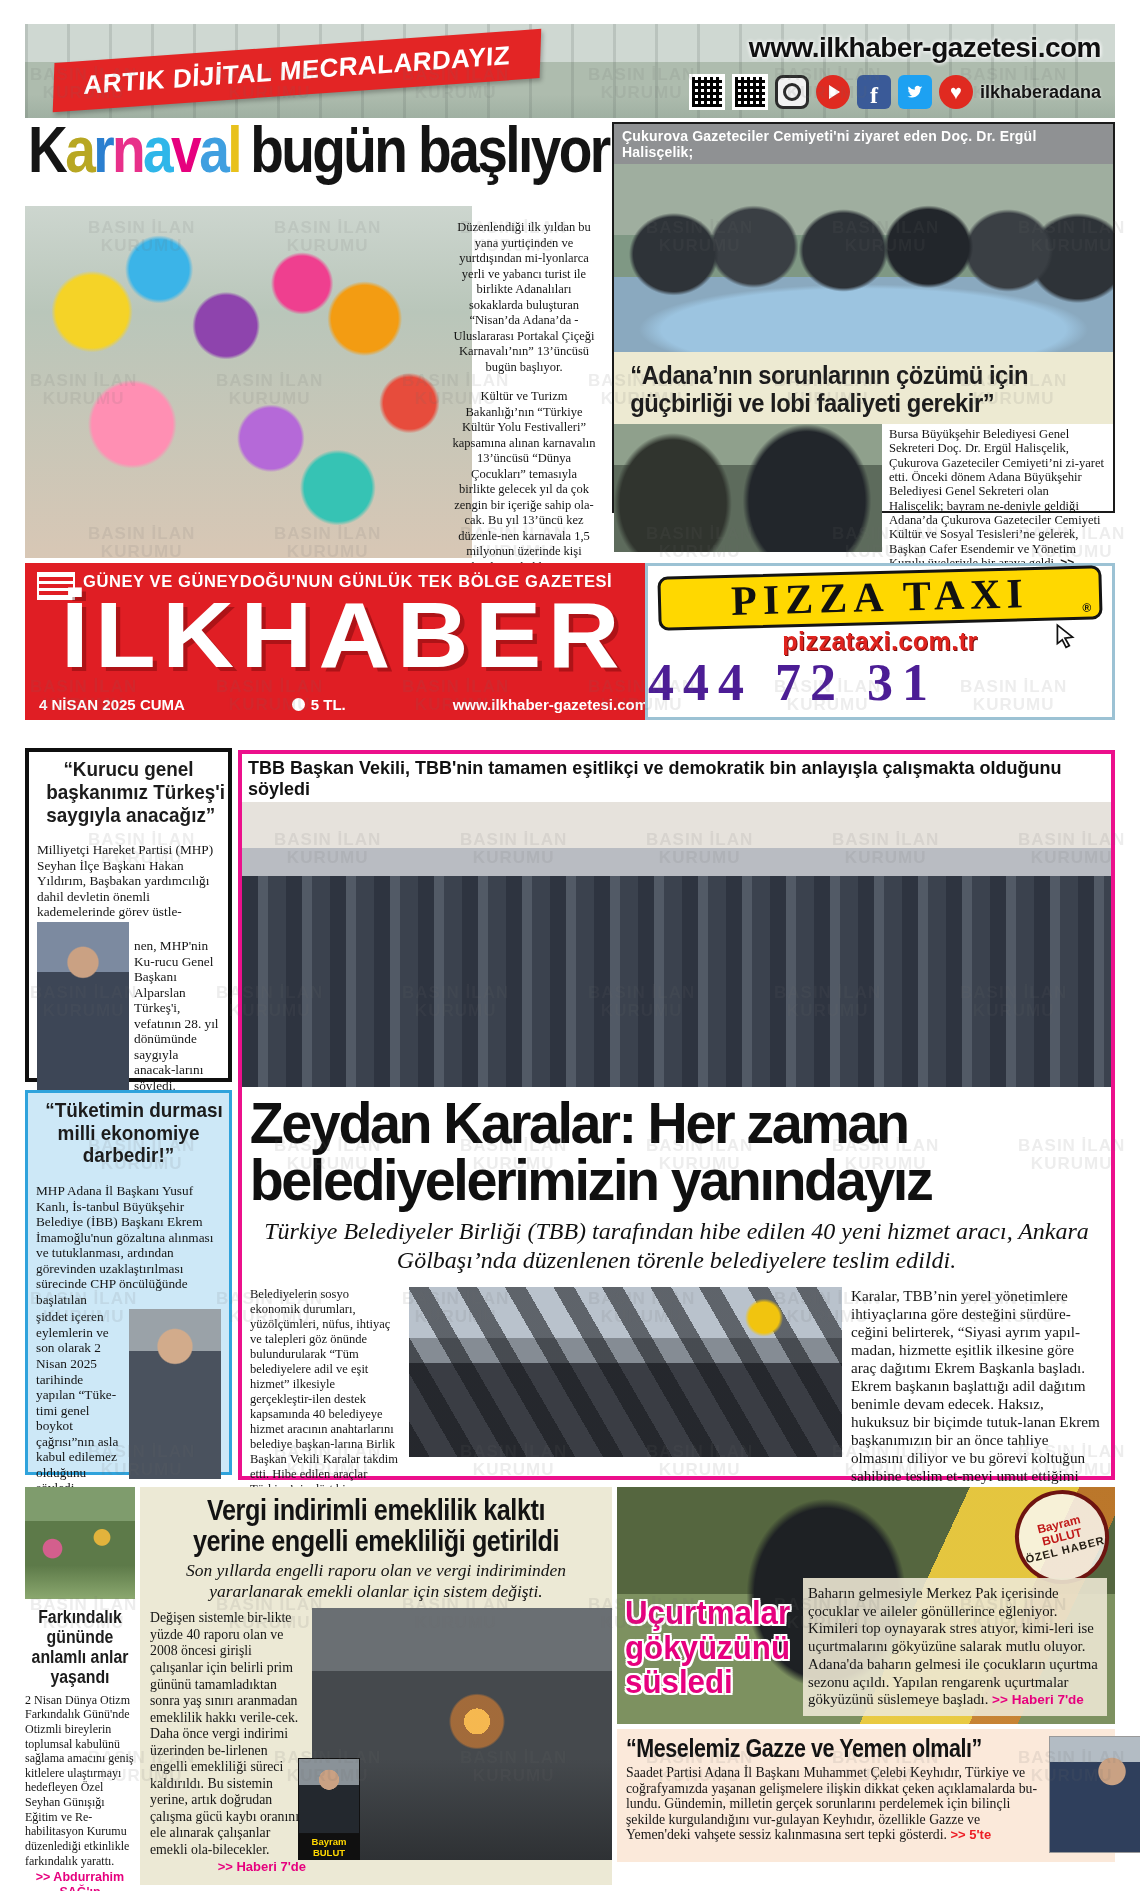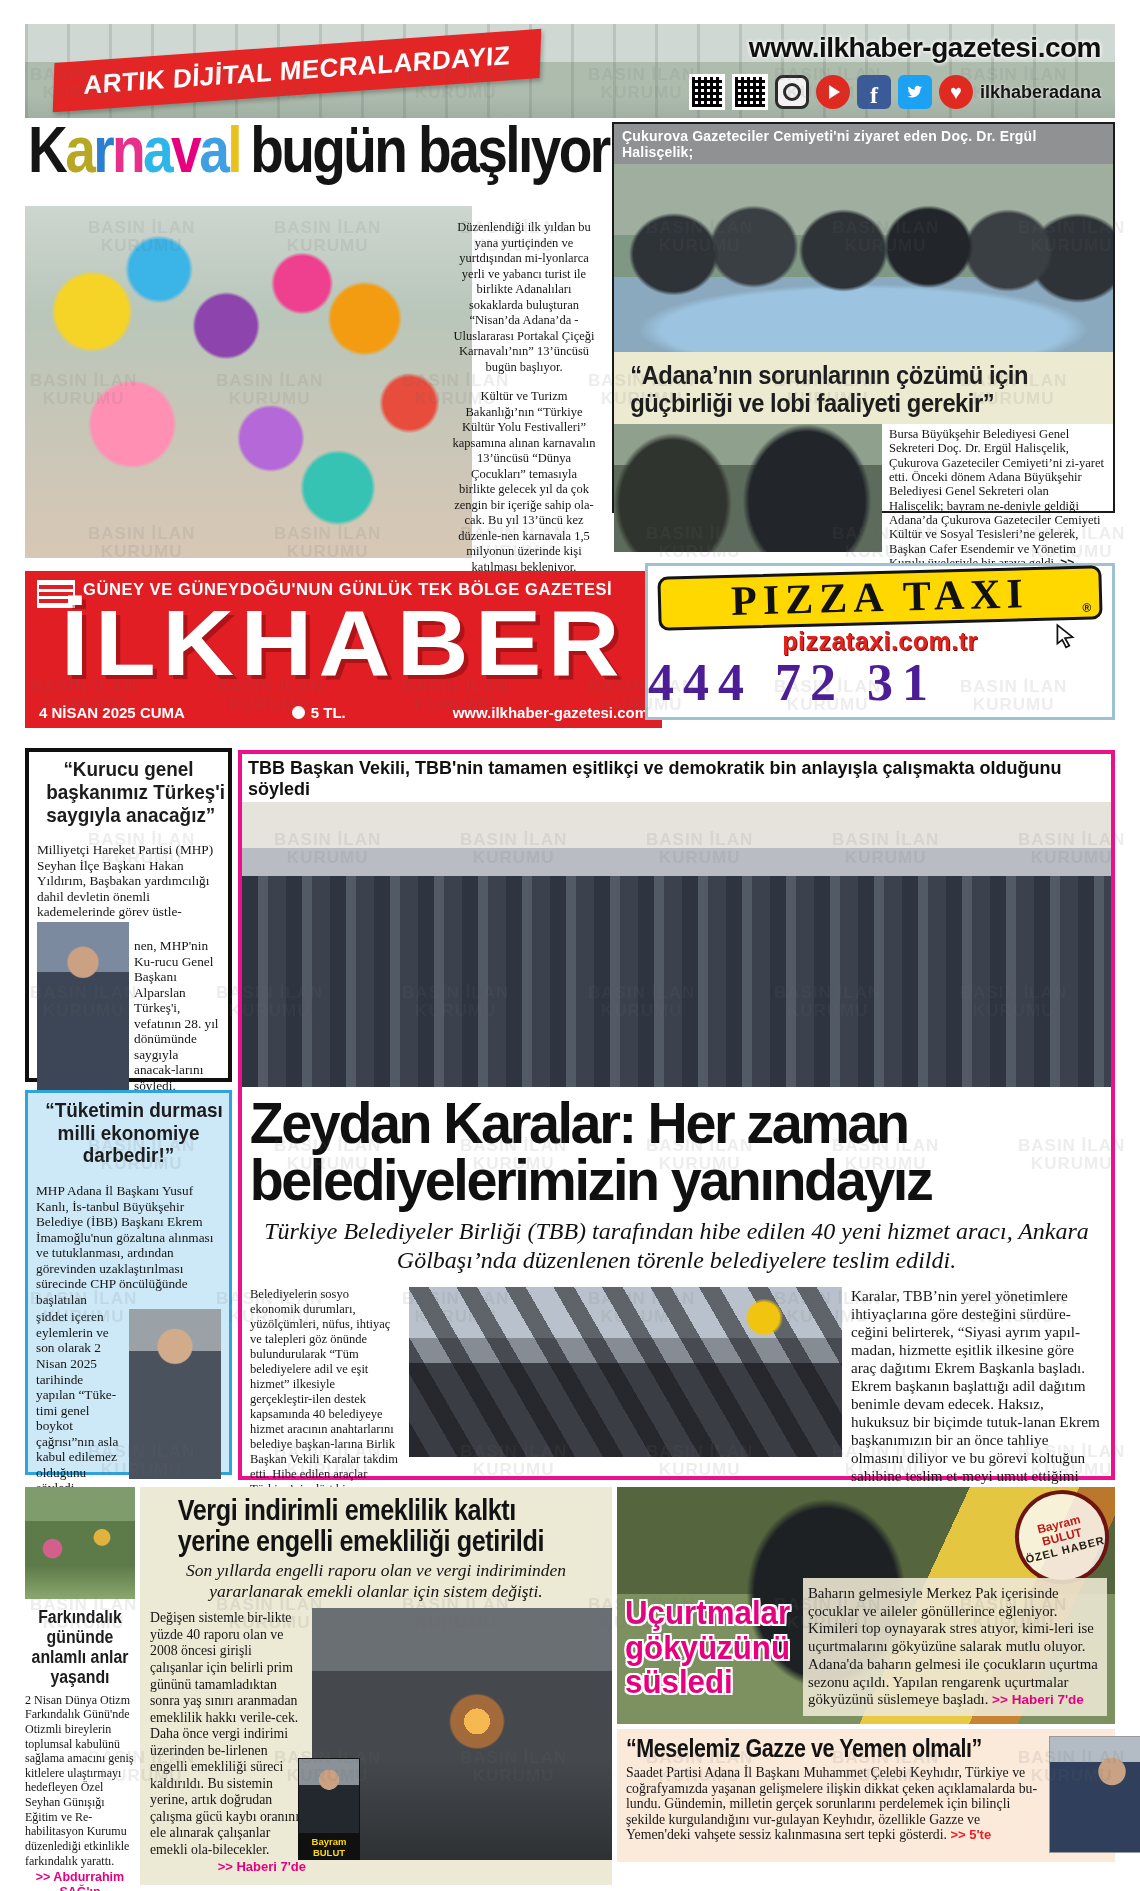--- a/index.html
+++ b/index.html
@@ -75,21 +75,21 @@
   .cgc-headline div{font-size:25px;letter-spacing:-0.5px;transform:scaleX(0.95);}
   .cgc-bottom{display:flex;}
   .cgc-photo2{width:268px;height:128px;flex:none;background:
      radial-gradient(ellipse 22% 55% at 22% 62%,#30342e 0 90%,transparent 100%),
      radial-gradient(ellipse 24% 60% at 72% 60%,#22262b 0 90%,transparent 100%),
      linear-gradient(180deg,#8fa08c 0 32%,#5d6b5c 32% 100%);}
   .cgc-body{flex:1;padding:3px 7px 0;font-size:12.6px;line-height:1.14;color:#151515;}
   .cgc-more{font-weight:bold;font-family:"Liberation Sans",sans-serif;font-size:12px;}
 
   
-  .masthead{left:25px;top:563px;width:637px;height:157px;background:#e01e24;color:#fff;margin-top:8px;}
+  .masthead{left:25px;top:563px;width:637px;height:157px;background:#e01e24;color:#fff;}
   .mh-glyph{position:absolute;left:12px;top:9px;width:34px;height:24px;border:2px solid #fff;
      background:repeating-linear-gradient(180deg,#fff 0 3px,#e01e24 3px 7px);}
   .mh-tagline{font-size:16.5px;font-weight:bold;letter-spacing:0.6px;padding:9px 0 0 58px;white-space:nowrap;}
   .mh-logo{font-size:92px;font-weight:900;letter-spacing:6px;line-height:0.92;text-align:center;
      transform:scaleX(1.08);transform-origin:center;margin-top:2px;
      text-shadow:4px 4px 0 rgba(80,0,0,0.35);}
   .mh-bottom{position:absolute;bottom:7px;left:0;right:0;display:flex;justify-content:space-between;
      align-items:center;padding:0 14px;font-size:15px;font-weight:bold;}
   .price-wrap{display:flex;align-items:center;gap:6px;}
   .price-dot{width:13px;height:13px;border-radius:50%;background:#fff;display:inline-block;}
@@ -153,21 +153,21 @@
      radial-gradient(circle at 25% 55%,#d35f8d 0 9%,transparent 10%),
      radial-gradient(circle at 70% 45%,#e2b33c 0 8%,transparent 9%),
      linear-gradient(180deg,#7f9c6d 0 30%,#5d7a49 30% 70%,#8ba86f 100%);}
   .fark-hl{font-weight:900;text-align:center;line-height:1.12;margin-top:8px;}
   .fark-hl div{font-size:18px;transform:scaleX(0.88);white-space:nowrap;}
   .fark-body{font-family:"Liberation Serif",serif;font-size:12px;line-height:1.22;margin-top:5px;color:#151515;}
   .fark-more{font-size:12.5px;text-align:center;line-height:1.2;margin-top:2px;}
 
   
   .vergi-box{left:140px;top:1487px;width:472px;height:398px;background:#ece9d5;}
-  .vergi-hl{font-weight:900;line-height:1.04;padding-top:7px;color:#131313;}
+  .vergi-hl{font-weight:900;text-align:center;line-height:1.04;padding-top:7px;color:#131313;}
   .vergi-hl div{font-size:30px;transform:scaleX(0.84);white-space:nowrap;letter-spacing:-0.5px;}
   .vergi-sub{font-family:"Liberation Serif",serif;font-style:italic;font-size:17.5px;text-align:center;
      line-height:1.2;padding:4px 8px 6px;color:#131313;}
   .vergi-bottom{display:flex;}
   .vergi-body{width:172px;flex:none;padding:2px 6px 0 10px;box-sizing:border-box;
      font-family:"Liberation Serif",serif;font-size:13.8px;line-height:1.2;color:#151515;}
   .vergi-photo{flex:1;height:252px;position:relative;background:
      radial-gradient(circle at 55% 45%,rgba(255,190,80,0.95) 0 6%,rgba(255,140,40,0.5) 6% 12%,transparent 13%),
      linear-gradient(180deg,#6a6f73 0 25%,#45494d 25% 60%,#2e3134 100%);}
   .reporter{position:absolute;left:-14px;bottom:0;width:62px;}

